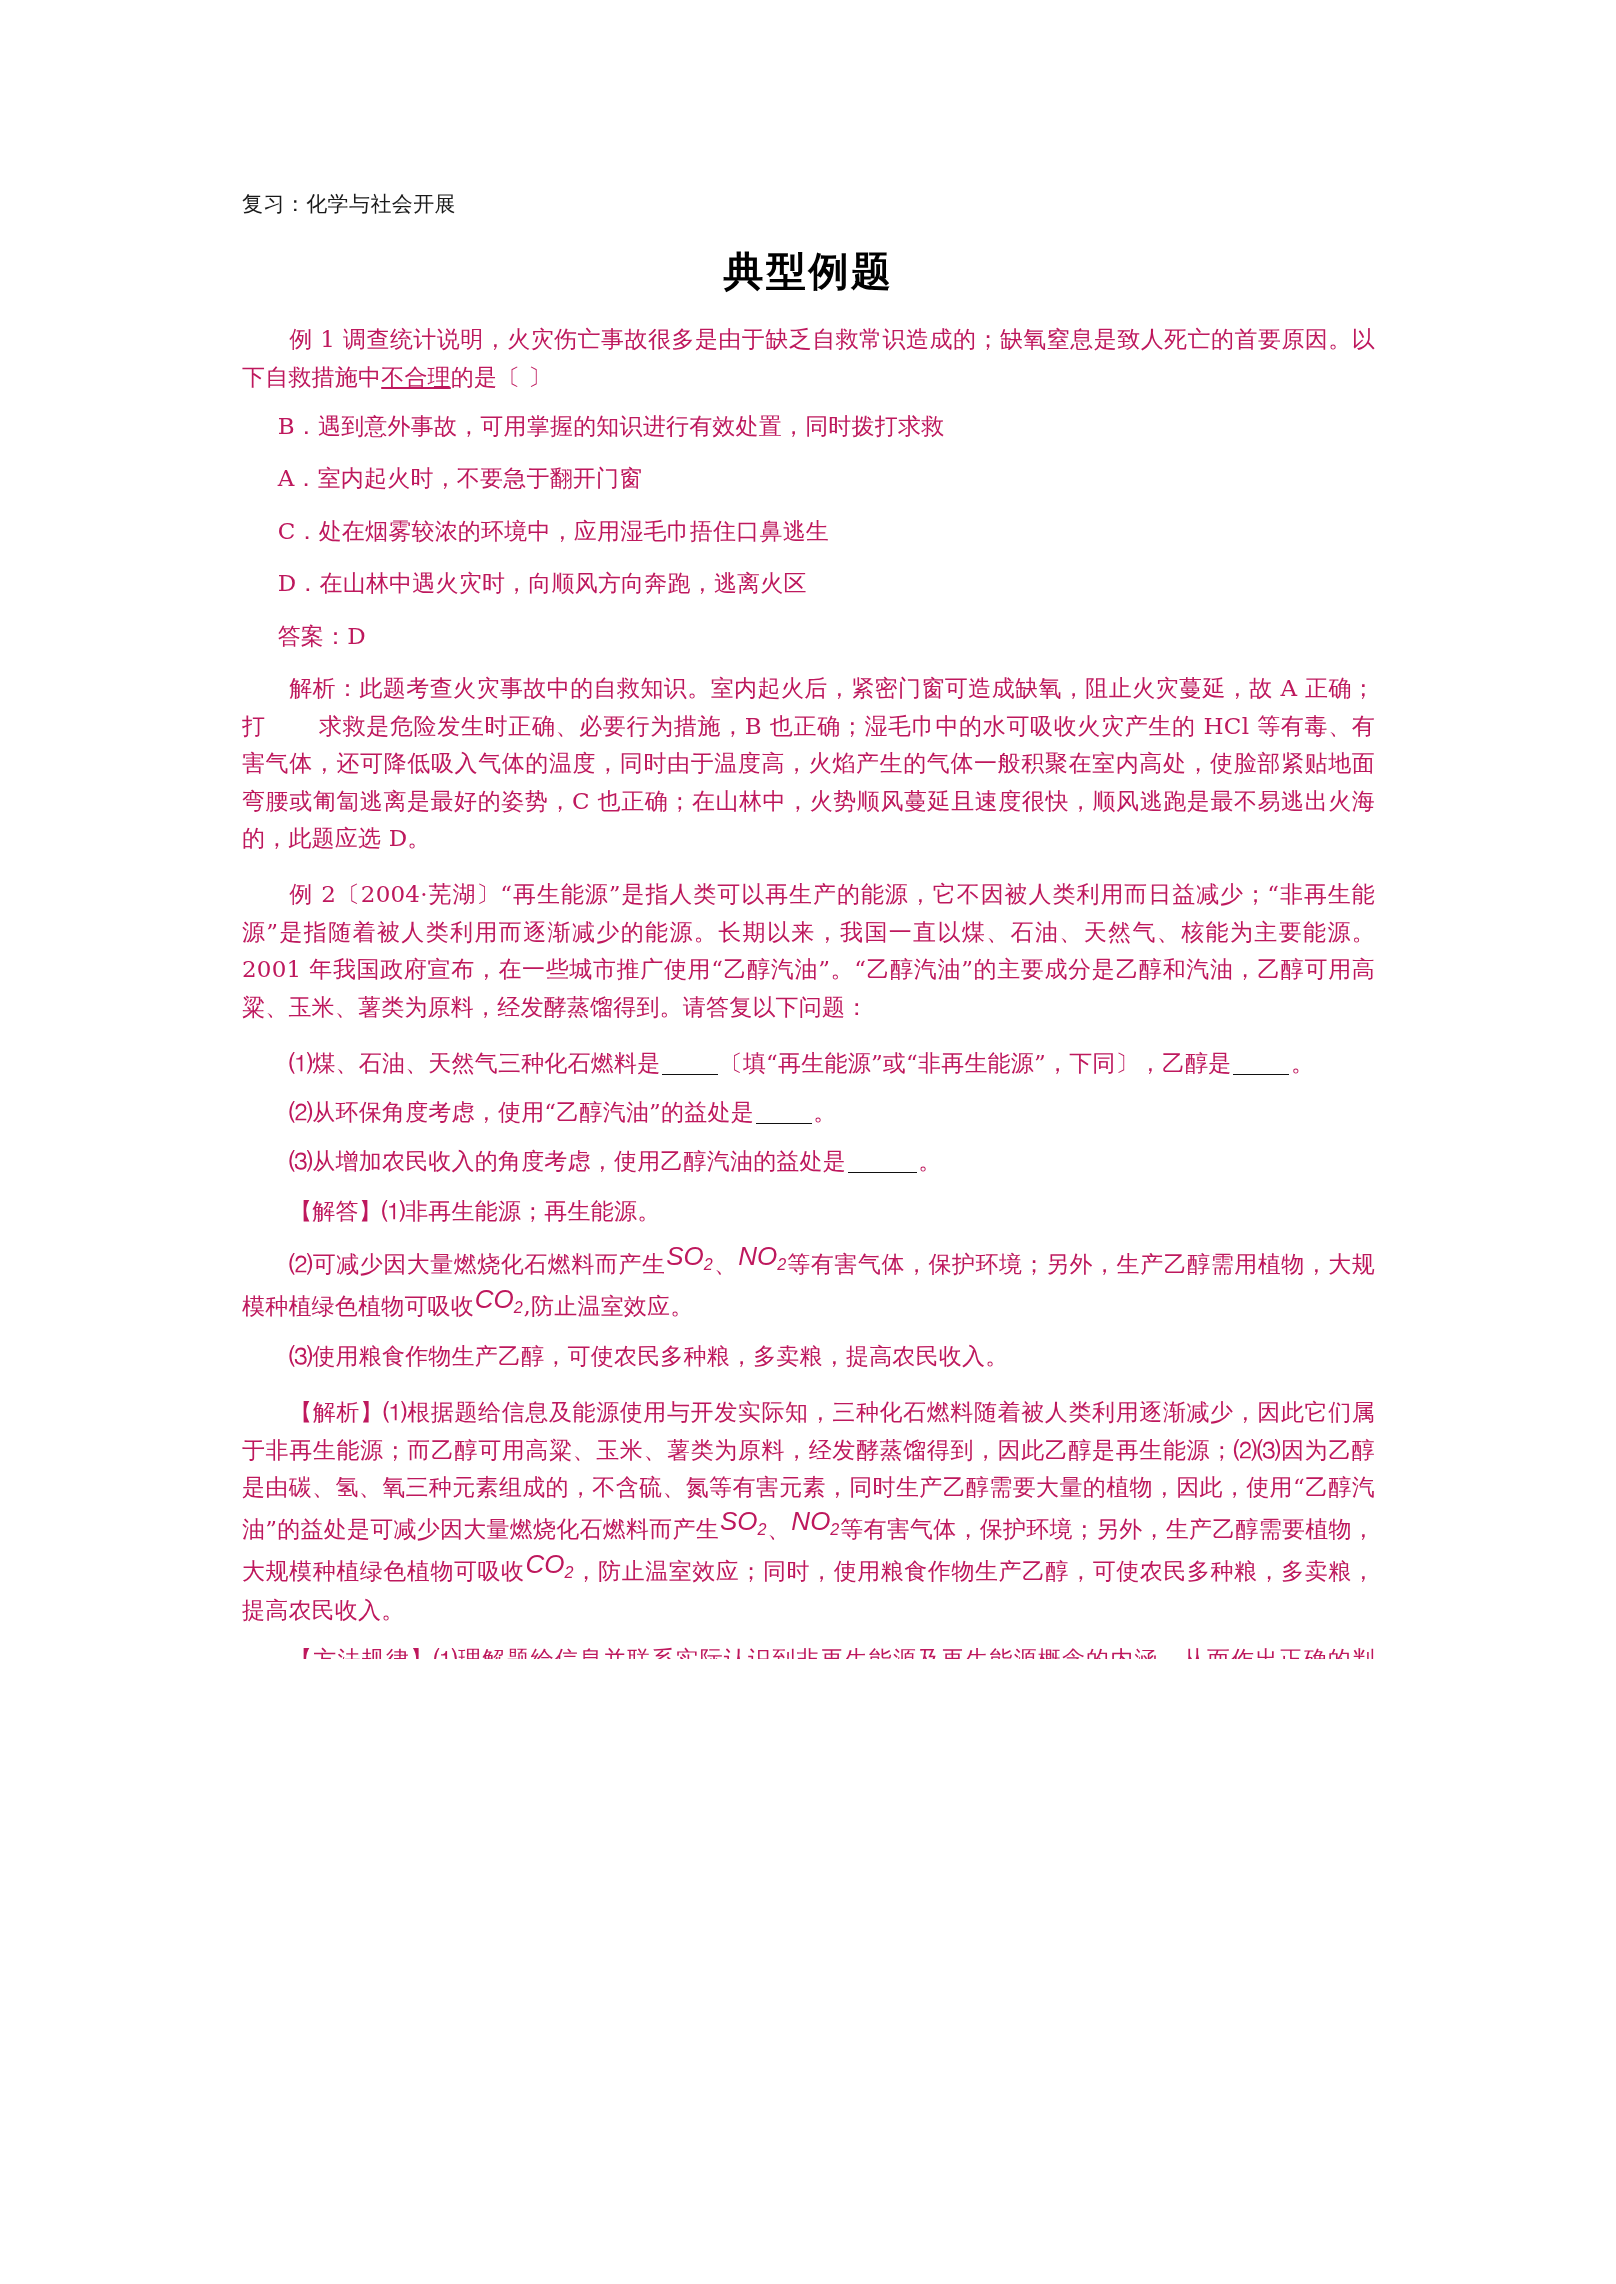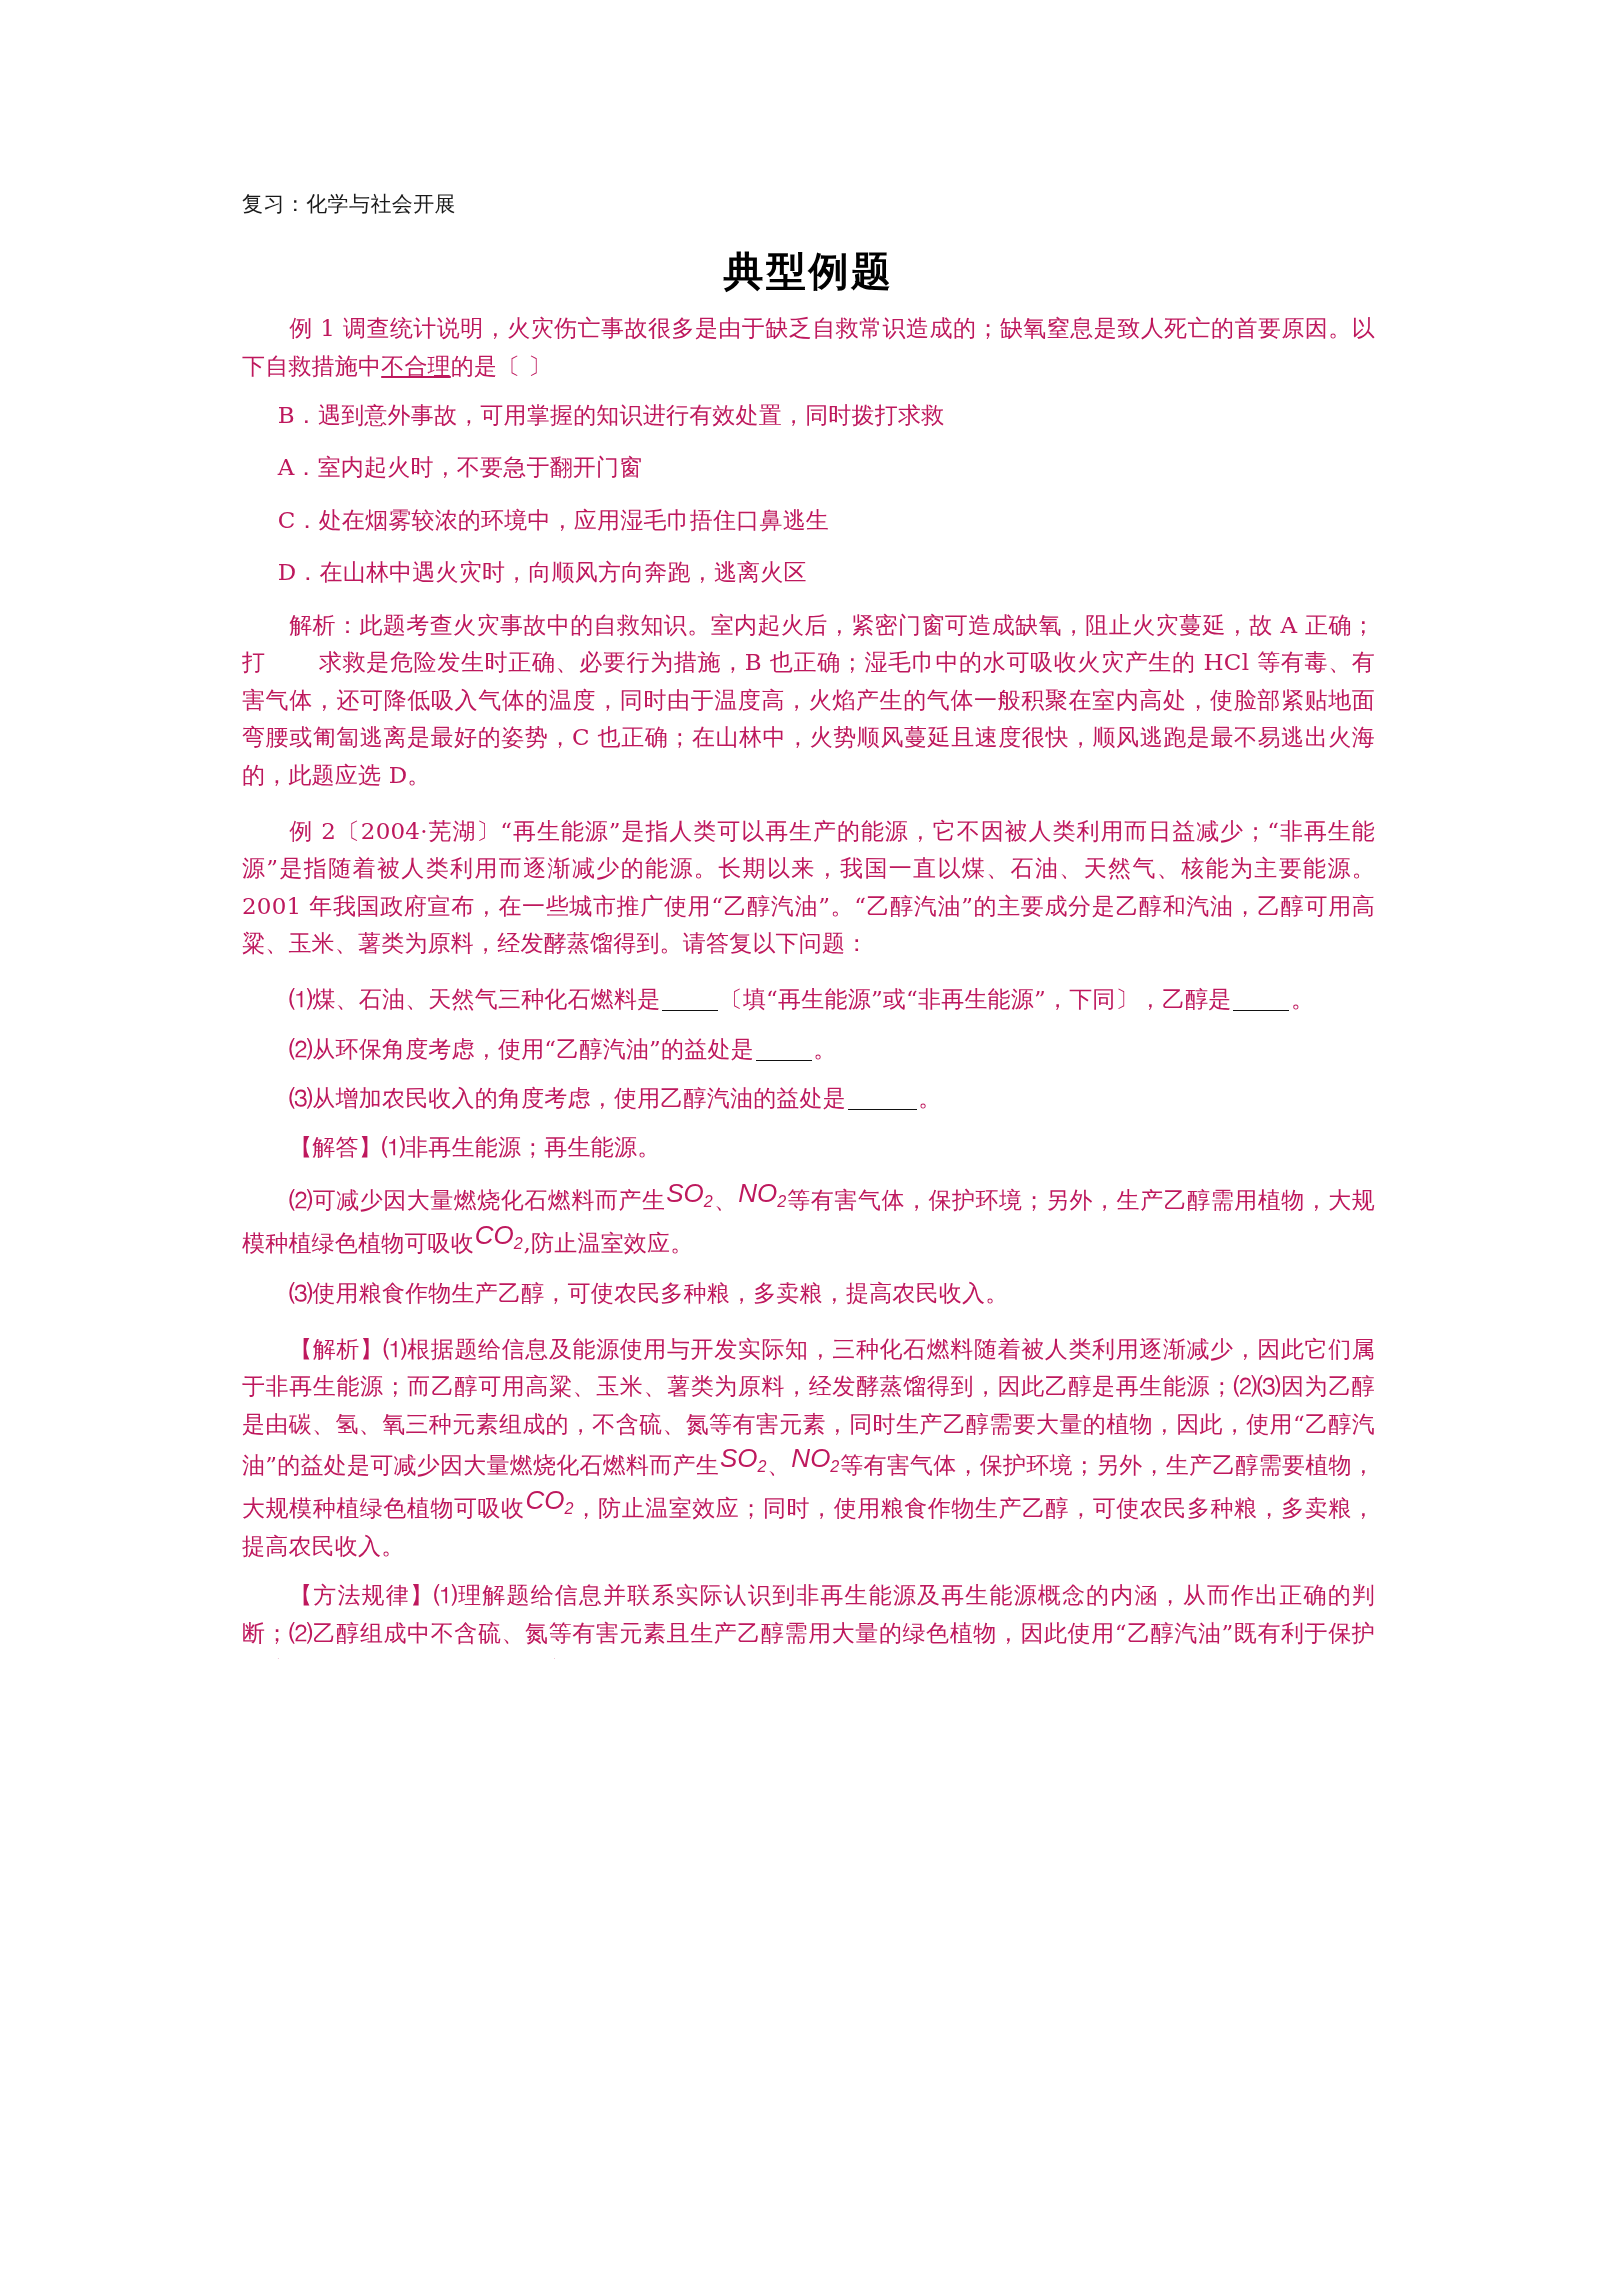--- a/index.html
+++ b/index.html
@@ -33,21 +33,21 @@
     font-size: 21px;
     line-height: 1.2;
     letter-spacing: 0.4px;
     color: #1a1a1a;
     margin: 0 0 29px 0;
   }
   h1.doc-title {
     font-size: 40px;
     font-weight: bold;
     text-align: center;
-    margin: 0 0 14px 0;
+    margin: 0 0 25px 0;
     letter-spacing: 2.5px;
     line-height: 1.25;
     color: #000;
   }
   p.para {
     font-size: 23px;
     line-height: 1.63;
     margin: 0 0 9.3px 0;
     text-align: justify;
     text-justify: inter-ideograph;
@@ -100,20 +100,21 @@
 
     <h1 class="doc-title">典型例题</h1>
 
     <p class="para indent gap-sm"><span>例 1 调查统计说明，火灾伤亡事故很多是由于缺乏自救常识造成的</span><span>；</span><span>缺氧窒息是致人死亡的首要原因。以下自救措施中</span><span class="u">不合理</span><span>的是〔    〕</span></p>
 
     <p class="para choice">B．遇到意外事故，可用掌握的知识进行有效处置，同时拨打求救</p>
     <p class="para choice">A．室内起火时，不要急于翻开门窗</p>
     <p class="para choice">C．处在烟雾较浓的环境中，应用湿毛巾捂住口鼻逃生</p>
     <p class="para choice">D．在山林中遇火灾时，向顺风方向奔跑，逃离火区</p>
 
+    <p class="para choice"><span>答案：</span><span>D</span></p>
 
     <p class="para indent gap-md"><span>解析：</span><span>此题考查火灾事故中的自救知识。室内起火后，紧密门窗可造成缺氧，阻止火灾蔓延，故 A 正确；打</span><span class="sp"></span><span>求救是危险发生时正确、必要行为措施，B 也正确；湿毛巾中的水可吸收火灾产生的 HCl 等有毒、有害气体，还可降低吸入气体的温度，同时由于温度高，火焰产生的气体一般积聚在室内高处，使脸部紧贴地面弯腰或匍匐逃离是最好的姿势，C 也正确；在山林中，火势顺风蔓延且速度很快，顺风逃跑是最不易逃出火海的，此题应选 D。</span></p>
 
     <p class="para indent gap-md">例 2〔2004·芜湖〕“再生能源”是指人类可以再生产的能源，它不因被人类利用而日益减少；“非再生能源”是指随着被人类利用而逐渐减少的能源。长期以来，我国一直以煤、石油、天然气、核能为主要能源。2001 年我国政府宣布，在一些城市推广使用“乙醇汽油”。“乙醇汽油”的主要成分是乙醇和汽油，乙醇可用高粱、玉米、薯类为原料，经发酵蒸馏得到。请答复以下问题：</p>
 
     <p class="para indent gap-sm"><span>⑴煤、石油、天然气三种化石燃料是</span><span class="blank"></span><span>〔填“再生能源”或“非再生能源”，下同〕，乙醇是</span><span class="blank"></span><span>。</span></p>
 
     <p class="para indent gap-sm"><span>⑵从环保角度考虑，使用“乙醇汽油”的益处是</span><span class="blank"></span><span>。</span></p>
 
     <p class="para indent gap-sm"><span>⑶从增加农民收入的角度考虑，使用乙醇汽油的益处是</span><span class="blank wide"></span><span>。</span></p>

